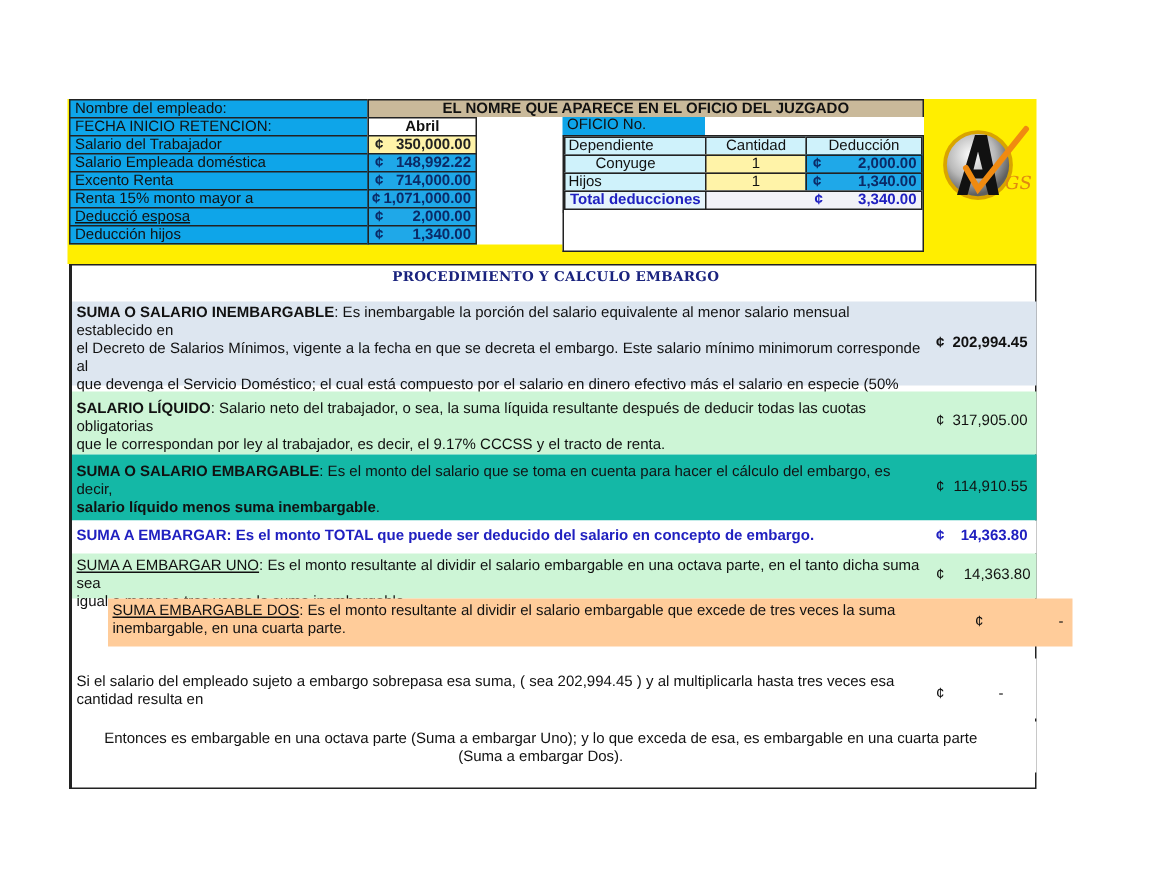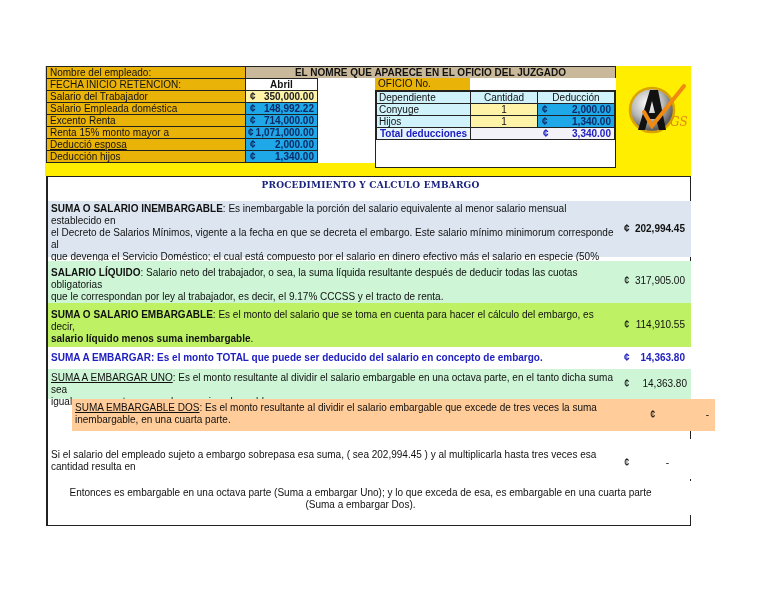--- a/index.html
+++ b/index.html
@@ -8,21 +8,21 @@
     font-family: "Liberation Sans", sans-serif; color: #111;
     overflow: hidden;
   }
   .sheet { position: absolute; left: 0; top: 0; width: 768px; height: 594px; }
 
   
   .yellow-band { position: absolute; left: 45px; top: 66px; width: 646px; height: 110px; background: #ffee00; }
 
   
   .cell { position: absolute; font-size: 10px; line-height: 12px; border: 1px solid #222; white-space: nowrap; overflow: hidden; }
-  .lbl { background: #eab308; padding-left: 3px; }
+  .lbl { background: #0ea5e9; padding-left: 3px; }
   .val { padding-right: 3px; text-align: right; font-weight: bold; }
   .val .cur { position: absolute; left: 4px; top: 0; }
   .v-yellow { background: #fff3a8; color: #222; }
   .v-blue { background: #1fa8e8; color: #0b2a66; }
   .v-white { background: #ffffff; text-align: center; padding-right: 0; }
 
   .title-cell { background: #c9b99a; font-weight: bold; text-align: center; font-size: 10px; }
 
   
   .dep-head { background: #cff2fb; }
@@ -39,21 +39,21 @@
   .proc { position: absolute; left: 46px; top: 176px; width: 645px; height: 350px; border: 1px solid #222; border-left-width: 2px; background: #fff; }
   .proc-title { position: absolute; left: 0; top: 3px; width: 645px; text-align: center; font-family: "DejaVu Serif", serif; font-weight: bold; font-size: 9px; color: #1a237e; letter-spacing: 0.2px; }
   .section { position: absolute; left: 0; width: 643px; font-size: 10px; line-height: 12px; }
   .section .text { position: absolute; left: 3px; width: 565px; }
   .section .cur { position: absolute; left: 576px; }
   .section .amt { position: absolute; right: 6px; text-align: right; }
   .b { font-weight: bold; }
   .u { text-decoration: underline; }
   .s1 { top: 24px; height: 56px; background: #dde6f0; }
   .s2 { top: 84px; height: 42px; background: #cdf5d6; }
-  .s3 { top: 126px; height: 44px; background: #bef264; }
+  .s3 { top: 126px; height: 44px; background: #14b8a6; }
   .s4 { top: 170px; height: 22px; background: #ffffff; color: #2020c0; }
   .s5 { top: 192px; height: 30px; background: #cdf5d6; }
   .s6 { top: 222px; height: 32px; background: #ffcc9a; margin-left: 24px; }
   .s7 { top: 262px; height: 40px; background: #fff; }
   .s8 { top: 304px; height: 34px; background: #fff; }
 </style>
 </head>
 <body>
 
 <div class="sheet">
@@ -101,21 +101,21 @@
   <div style="position:absolute;left:318px;top:78px;width:58px;height:85px;background:#fff;"></div>
 
   <div class="cell lbl" style="left:375px;top:78px;width:96px;height:13px;border-left:none;border-top:none;border-bottom:none;">OFICIO No.</div>
   <div class="cell" style="left:470px;top:78px;width:146px;height:13px;background:#fff;border:none;"></div>
 
   <div class="white-box" style="left:375px;top:90px;width:241px;height:52px;border-width:2px;"></div>
   <div class="cell dep-head" style="left:376px;top:91px;width:95px;height:13px;padding-left:2px;">Dependiente</div>
   <div class="cell dep-head" style="left:470px;top:91px;width:68px;height:13px;text-align:center;">Cantidad</div>
   <div class="cell dep-head" style="left:537px;top:91px;width:78px;height:13px;text-align:center;">Deducción</div>
 
-  <div class="cell dep-head" style="left:376px;top:103px;width:95px;height:13px;padding-left:2px;">Conyuge</div>
+  <div class="cell dep-head" style="left:376px;top:103px;width:95px;height:13px;padding-left:20px;">Conyuge</div>
   <div class="cell qty" style="left:470px;top:103px;width:68px;height:13px;">1</div>
   <div class="cell val v-blue" style="left:537px;top:103px;width:78px;height:13px;">
     <span class="cur">¢</span>
     <span>2,000.00</span>
   </div>
 
   <div class="cell dep-head" style="left:376px;top:115px;width:95px;height:13px;padding-left:2px;">Hijos</div>
   <div class="cell qty" style="left:470px;top:115px;width:68px;height:13px;">1</div>
   <div class="cell val v-blue" style="left:537px;top:115px;width:78px;height:13px;">
     <span class="cur">¢</span>

